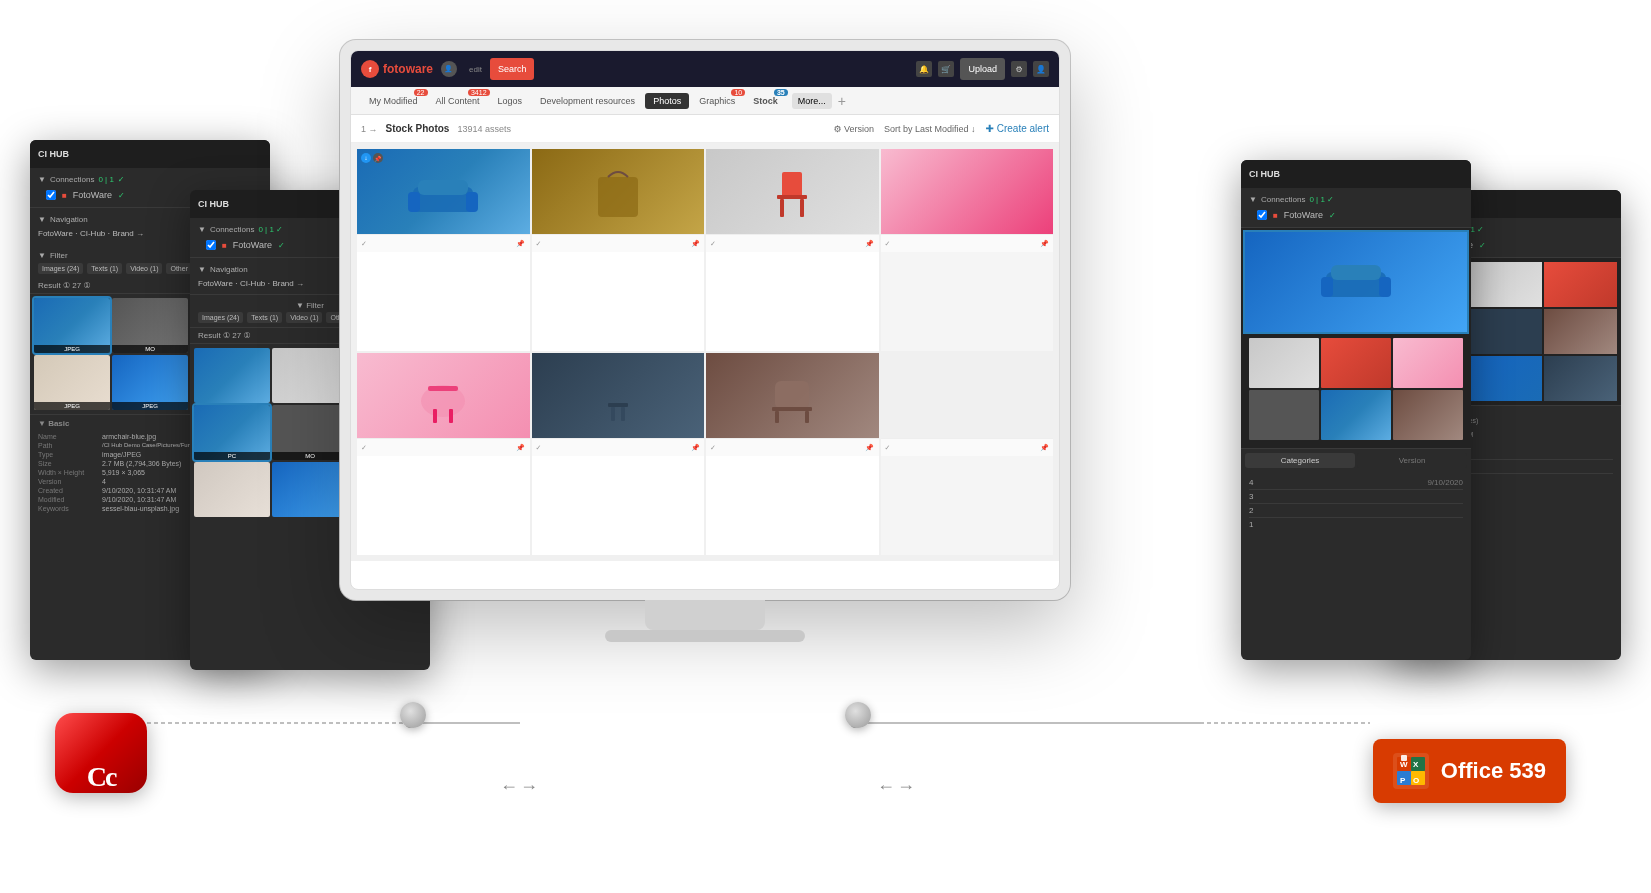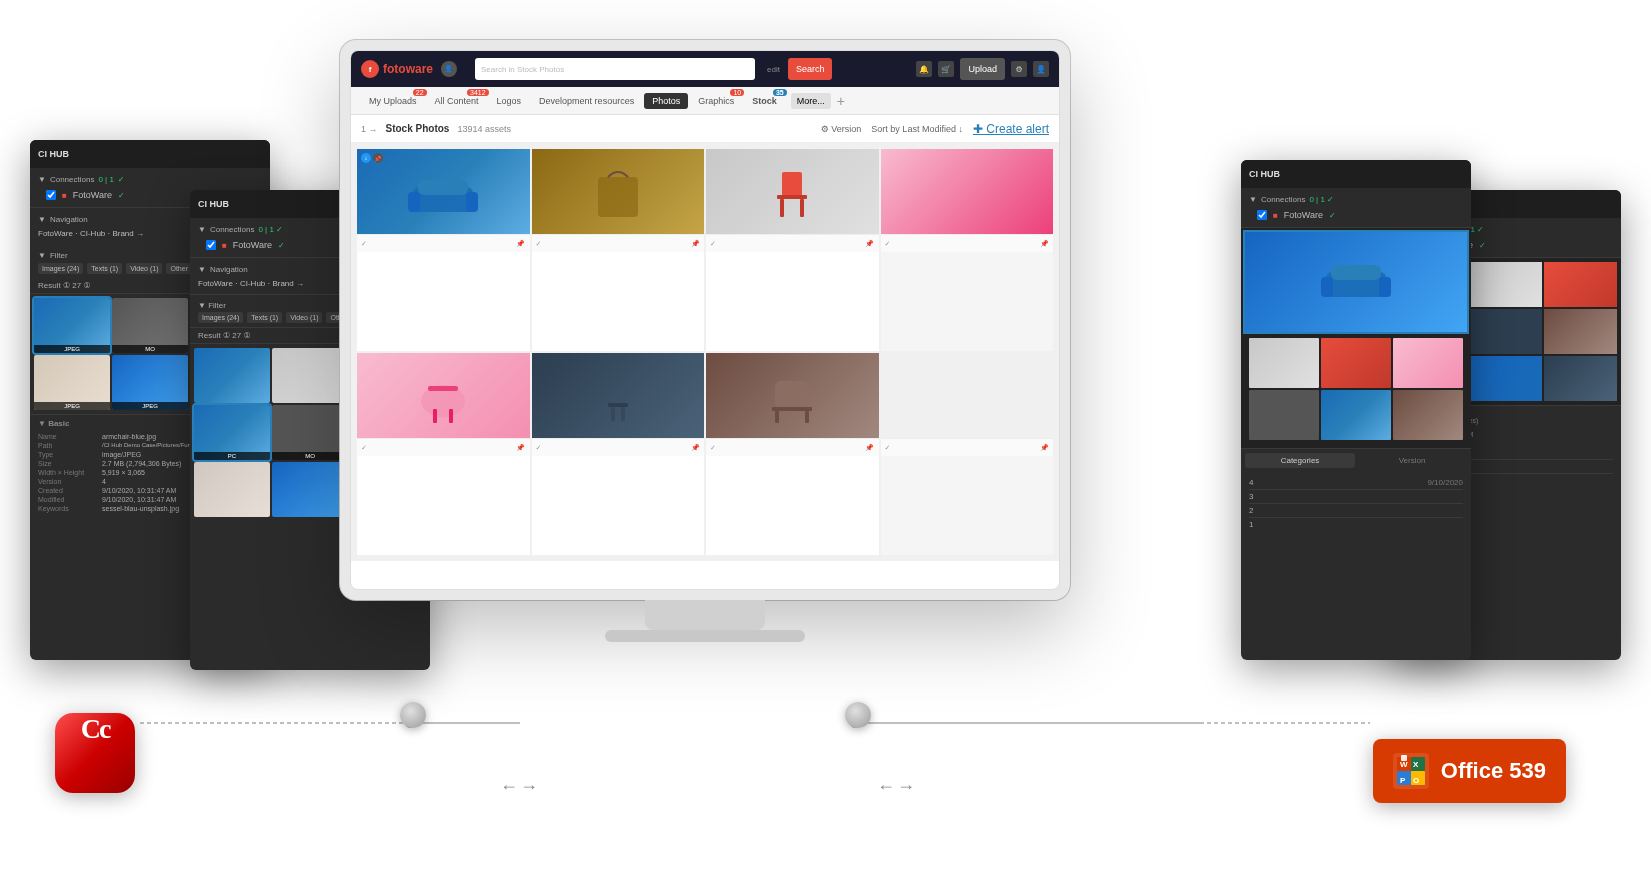--- a/index.html
+++ b/index.html
@@ -418,26 +418,26 @@
     
     .adobe-cc-icon {
       position: absolute;
       left: 55px;
       bottom: 100px;
       width: 80px;
       height: 80px;
       z-index: 20;
     }
     .adobe-cc-badge {
-      width: 80px;
+      width: 92px;
       height: 80px;
       background: linear-gradient(135deg, #ff4d4d 0%, #cc0000 50%, #990000 100%);
       border-radius: 18px;
       display: flex;
-      align-items: flex-start;
+      align-items: flex-end;
       justify-content: center;
       color: white;
       font-size: 28px;
       font-weight: 900;
       box-shadow: 0 4px 20px rgba(0,0,0,0.3);
       font-family: serif;
       letter-spacing: -2px;
     }
 
     
@@ -529,37 +529,34 @@
   <div class="monitor">
     <div class="monitor-frame">
       <div class="monitor-screen">
 
         <div class="fw-header">
           <div class="fw-logo">
             <div class="fw-logo-icon">f</div>
             <span>fotoware</span>
           </div>
           <div style="width:16px;height:16px;background:#555;border-radius:50%;display:flex;align-items:center;justify-content:center;color:#ccc;font-size:7px;">👤</div>
-          <div class="fw-search-bar">
-            <span style="color:#bbb;font-size:8px;">Search in Stock Photos</span>
-          </div>
           <span style="color:#888;font-size:8px;margin-left:4px;">edit</span>
           <button class="fw-search-btn">Search</button>
           <div class="fw-header-icons">
             <div class="fw-icon">🔔</div>
             <div class="fw-icon">🛒</div>
             <button class="fw-upload-btn">Upload</button>
             <div class="fw-icon">⚙</div>
             <div class="fw-icon">👤</div>
           </div>
         </div>
 
         <div class="fw-tabs">
           <div class="fw-tab" style="position:relative;">
-            <span>My Uploads</span>
+            <span>My Modified</span>
             <span class="fw-tab-badge">22</span>
           </div>
           <div class="fw-tab" style="position:relative;">
             <span>All Content</span>
             <span class="fw-tab-badge">3412</span>
           </div>
           <div class="fw-tab">
             <span>Logos</span>
           </div>
           <div class="fw-tab">
@@ -580,21 +577,21 @@
           <div style="margin-left:4px;cursor:pointer;font-size:14px;color:#999;">+</div>
         </div>
 
         <div class="fw-toolbar">
           <span style="font-size:9px;color:#888;">1 →</span>
           <span class="fw-toolbar-title">Stock Photos</span>
           <span class="fw-asset-count">13914 assets</span>
           <div class="fw-toolbar-right">
             <span style="cursor:pointer;color:#666;font-size:9px;">⚙ Version</span>
             <span style="cursor:pointer;color:#666;font-size:9px;">Sort by Last Modified ↓</span>
-            <span style="cursor:pointer;color:#2980b9;font-size:12px;text-decoration:underline;">✚ Create alert</span>
+            <span style="cursor:pointer;color:#2980b9;font-size:10px;">✚ Create alert</span>
           </div>
         </div>
 
         <div class="fw-grid">
 
           <div class="fw-cell">
             <div class="fw-cell-placeholder chair-blue-sofa">
               <svg width="80" height="60" viewBox="0 0 80 60" fill="none">
                 <rect x="10" y="25" width="60" height="25" rx="6" fill="#1a6bb5" opacity="0.9"></rect>
                 <rect x="5" y="30" width="12" height="20" rx="4" fill="#1565c0"></rect>
@@ -721,21 +718,21 @@
         </div>
       </div>
       <div class="ci-section">
         <div class="ci-section-header">
           <span>▼</span>
           <span>Navigation</span>
         </div>
         <div class="ci-nav-item">FotoWare · CI-Hub · Brand →</div>
       </div>
       <div style="padding:4px 8px;border-bottom:1px solid #3a3a3a;">
-        <div style="font-size:8px;color:#aaa;padding:2px 0;">▼ Filter</div>
+        <div style="font-size:8px;color:#aaa;padding:2px 0;text-align:center;">▼ Filter</div>
         <div style="display:flex;gap:4px;flex-wrap:wrap;">
           <span class="ci-tag">Images (24)</span>
           <span class="ci-tag">Texts (1)</span>
           <span class="ci-tag">Video (1)</span>
           <span class="ci-tag">Other (2)</span>
         </div>
       </div>
       <div style="padding:3px 8px;font-size:8px;color:#aaa;border-bottom:1px solid #3a3a3a;">Result ① 27 ①</div>
       <div class="ci-thumb-grid">
         <div class="ci-thumb chair-blue-sofa"></div>

